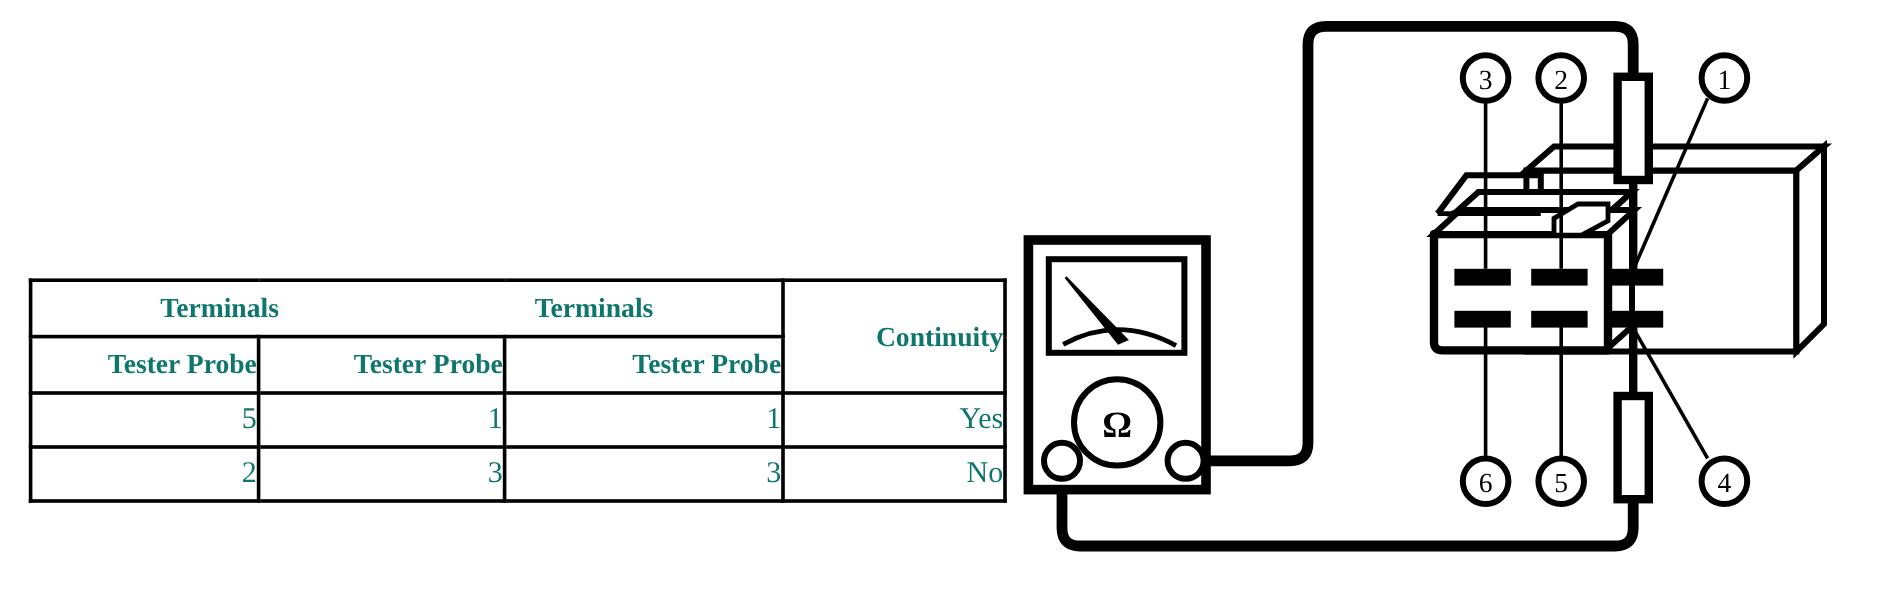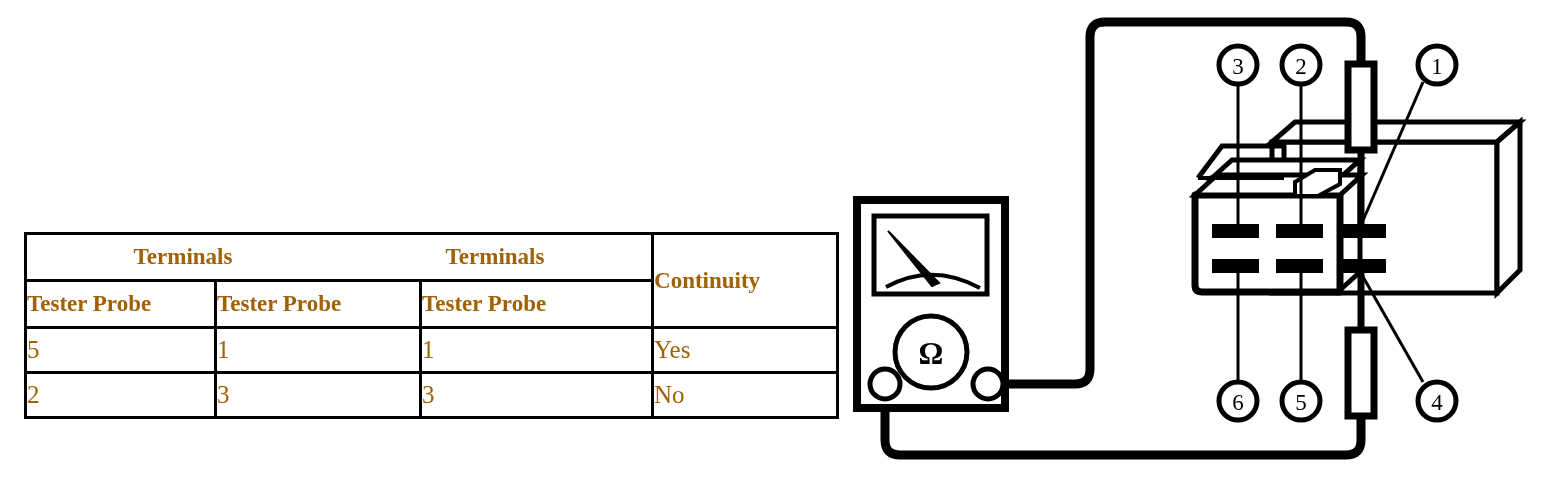--- a/index.html
+++ b/index.html
@@ -20,23 +20,23 @@
     position: absolute;
     left: 24px;
     top: 232px;
     width: 812px;
     border-collapse: collapse;
     table-layout: fixed;
   }
   #continuity-table td,
   #continuity-table th {
     border: 3px solid #000000;
-    text-align: left;
+    text-align: right;
     vertical-align: middle;
-    color: #a16207;
+    color: #0f766e;
     padding: 0;
   }
   #continuity-table th {
     font-weight: bold;
     font-size: 23px;
     height: 44px;
   }
   #continuity-table td.datacell {
     font-weight: normal;
     font-size: 25px;

